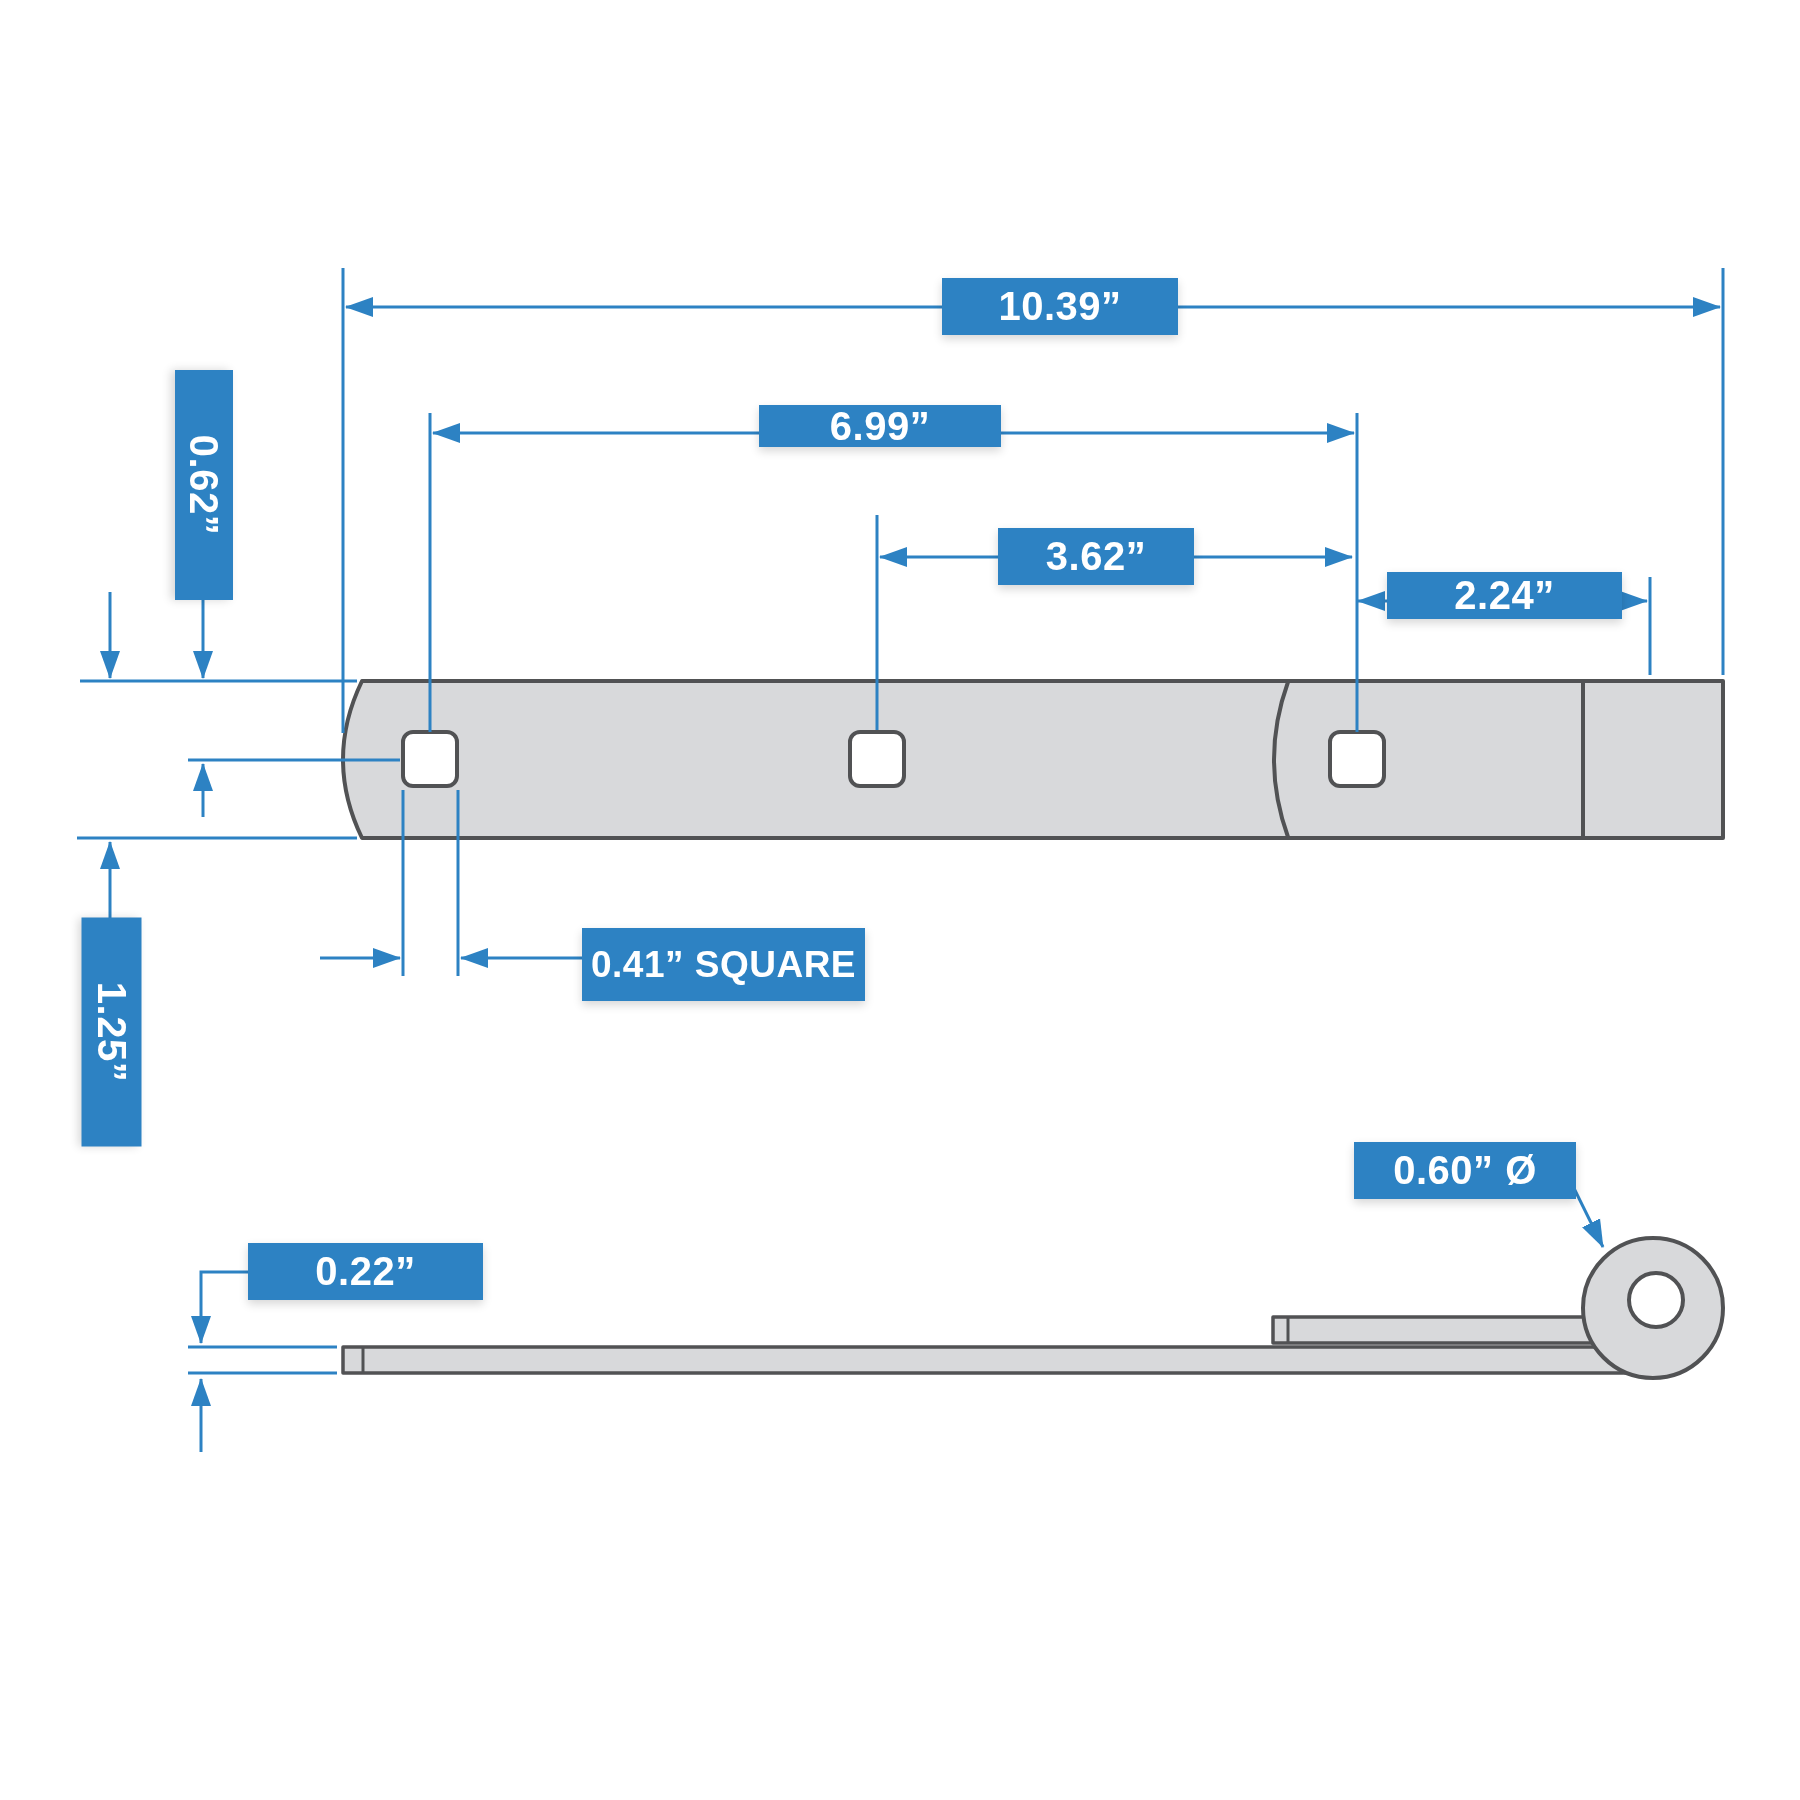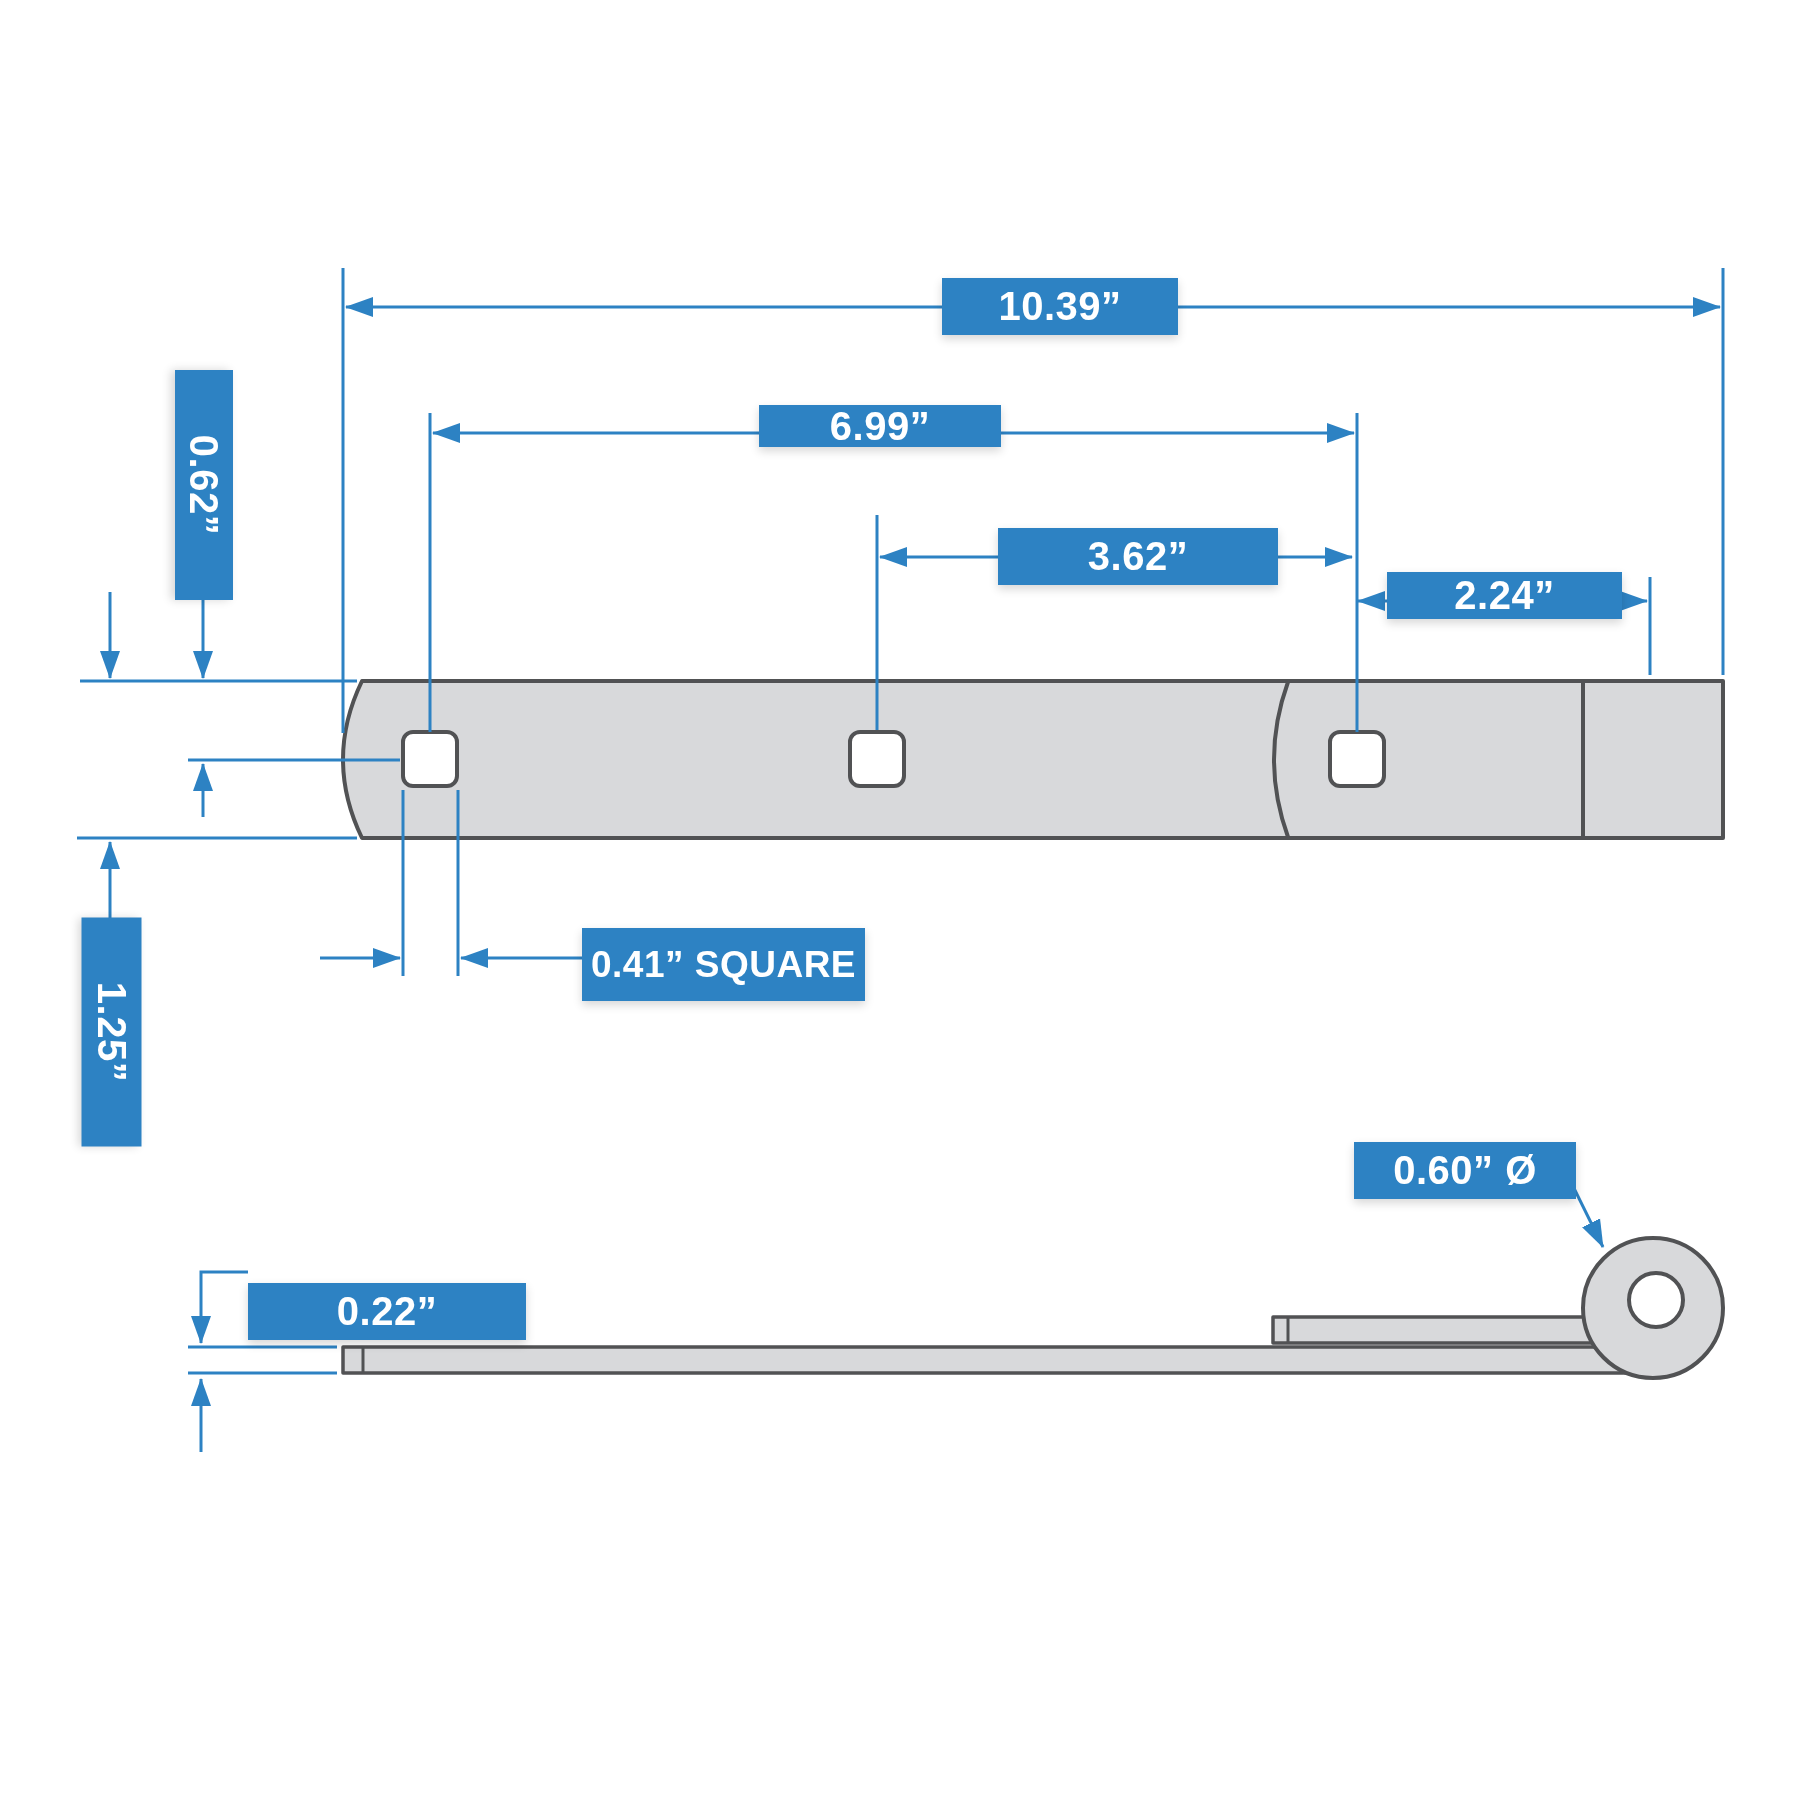--- a/index.html
+++ b/index.html
@@ -107,27 +107,27 @@
       <line class="pline-s" x1="363" y1="1348" x2="363" y2="1372"></line>
       <circle class="part" cx="1653" cy="1308" r="70"></circle>
       <circle class="hole" cx="1656" cy="1300" r="27"></circle>
     </g>
   </svg>
 
   <div class="dlabel" style="left:942px;top:278px;width:236px;height:57px;">10.39”</div>
 
   <div class="dlabel" style="left:759px;top:405px;width:242px;height:42px;">6.99”</div>
 
-  <div class="dlabel" style="left:998px;top:528px;width:280px;height:57px;">3.62”</div>
+  <div class="dlabel" style="left:998px;top:528px;width:196px;height:57px;">3.62”</div>
 
   <div class="dlabel" style="left:1387px;top:572px;width:235px;height:47px;">2.24”</div>
 
   <div class="dlabel rot" style="left:89px;top:456px;width:230px;height:58px;">0.62”</div>
 
   <div class="dlabel rot" style="left:-3px;top:1002px;width:229px;height:60px;">1.25”</div>
 
   <div class="dlabel small" style="left:582px;top:928px;width:283px;height:73px;">0.41” SQUARE</div>
 
   <div class="dlabel" style="left:1354px;top:1142px;width:222px;height:57px;text-align:right;">0.60” Ø</div>
 
-  <div class="dlabel" style="left:248px;top:1243px;width:278px;height:57px;margin-top:40px;">0.22”</div>
+  <div class="dlabel" style="left:248px;top:1243px;width:235px;height:57px;">0.22”</div>
 
 </div>
 
 </body></html>

